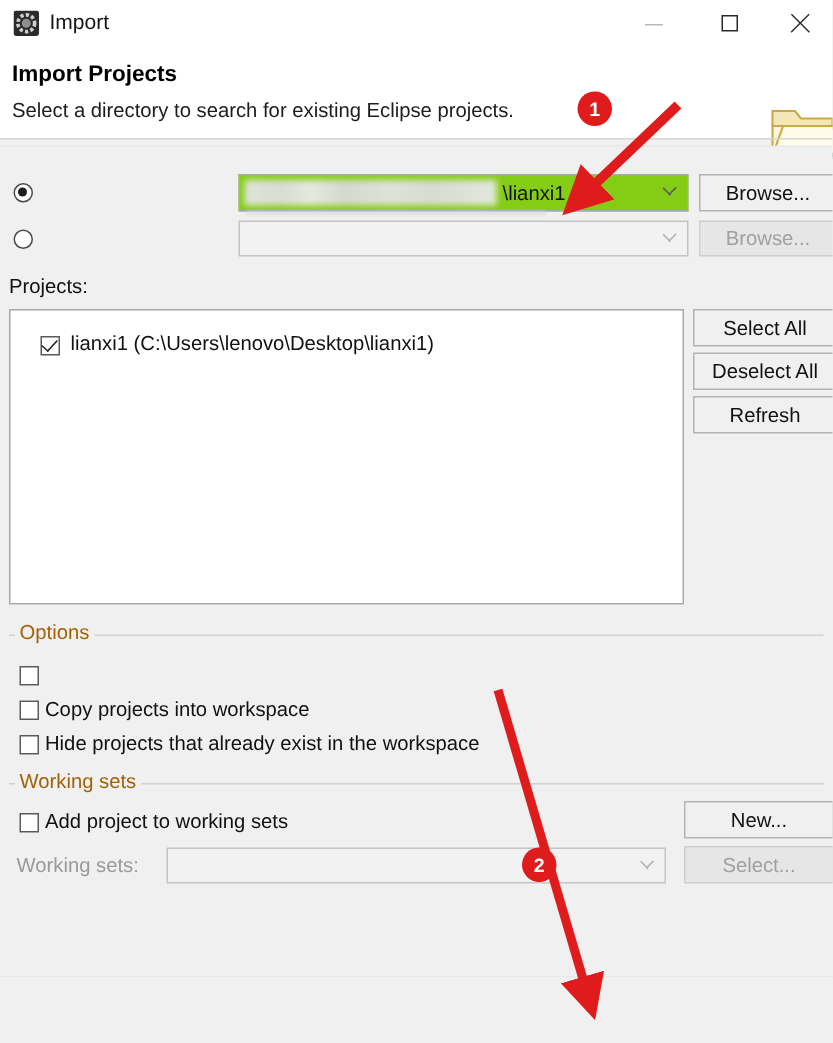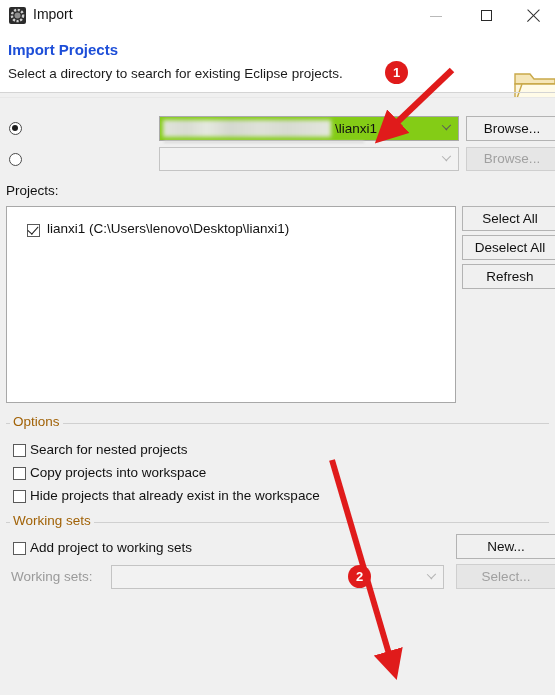--- a/index.html
+++ b/index.html
@@ -20,21 +20,21 @@
   .wbtn-min{left:417px;}
   .wbtn-max{left:466px;}
   .wbtn-close{left:515px;}
   .min-glyph{position:absolute;left:13px;top:16px;width:12px;height:1px;background:#b9b9b9;}
   .max-glyph{position:absolute;left:15px;top:10px;width:11px;height:11px;border:1.4px solid #2a2a2a;box-sizing:border-box;}
   .x1,.x2{position:absolute;left:10px;top:15px;width:17px;height:1.3px;background:#2f2f2f;}
   .x1{transform:rotate(45deg);} .x2{transform:rotate(-45deg);}
 
   
   .header{position:absolute;left:0;top:32px;width:555px;height:60px;background:#ffffff;}
-  .hdr-title{position:absolute;left:8px;top:9px;font-size:15px;font-weight:bold;color:#1d4ed8;}
+  .hdr-title{position:absolute;left:8px;top:9px;font-size:15px;font-weight:bold;color:#000000;}
   .hdr-sub{position:absolute;left:8px;top:34px;font-size:13.5px;color:#1c1c1c;}
   .hdr-sep{position:absolute;left:0;top:92px;width:555px;height:1px;background:#d4d4d4;}
   .hdr-sep2{position:absolute;left:0;top:97px;width:555px;height:1px;background:#e8e8e8;}
   .folder-ico{position:absolute;left:513px;top:36px;width:44px;height:40px;}
 
   
   .body{position:absolute;left:0;top:98px;width:555px;height:553px;background:#f0f0f0;}
 
   .radio{position:absolute;width:13px;height:13px;border-radius:50%;border:1.3px solid #4a4a4a;background:#fff;box-sizing:border-box;}
   .radio.on::after{content:"";position:absolute;left:2.4px;top:2.4px;width:6px;height:6px;border-radius:50%;background:#1d1d1d;}
@@ -148,21 +148,20 @@
     </div>
 
     <div class="btn" style="left:462px;top:108px;width:96px;height:25px;line-height:23px;">Select All</div>
     <div class="btn" style="left:462px;top:137px;width:96px;height:25px;line-height:23px;">Deselect All</div>
     <div class="btn" style="left:462px;top:166px;width:96px;height:25px;line-height:23px;">Refresh</div>
 
     <div class="grp-sep" style="left:6px;top:325px;width:543px;"></div>
     <div class="grp-lbl" style="left:10px;top:316px;">Options</div>
 
     <div class="cbx" style="left:13px;top:346px;"></div>
-    <div class="lbl" style="left:30px;top:344px;">Search for nested projects</div>
 
     <div class="cbx" style="left:13px;top:369px;"></div>
     <div class="lbl" style="left:30px;top:367px;">Copy projects into workspace</div>
 
     <div class="cbx" style="left:13px;top:392px;"></div>
     <div class="lbl" style="left:30px;top:390px;">Hide projects that already exist in the workspace</div>
 
     <div class="grp-sep" style="left:6px;top:424px;width:543px;"></div>
     <div class="grp-lbl" style="left:10px;top:415px;">Working sets</div>
 

